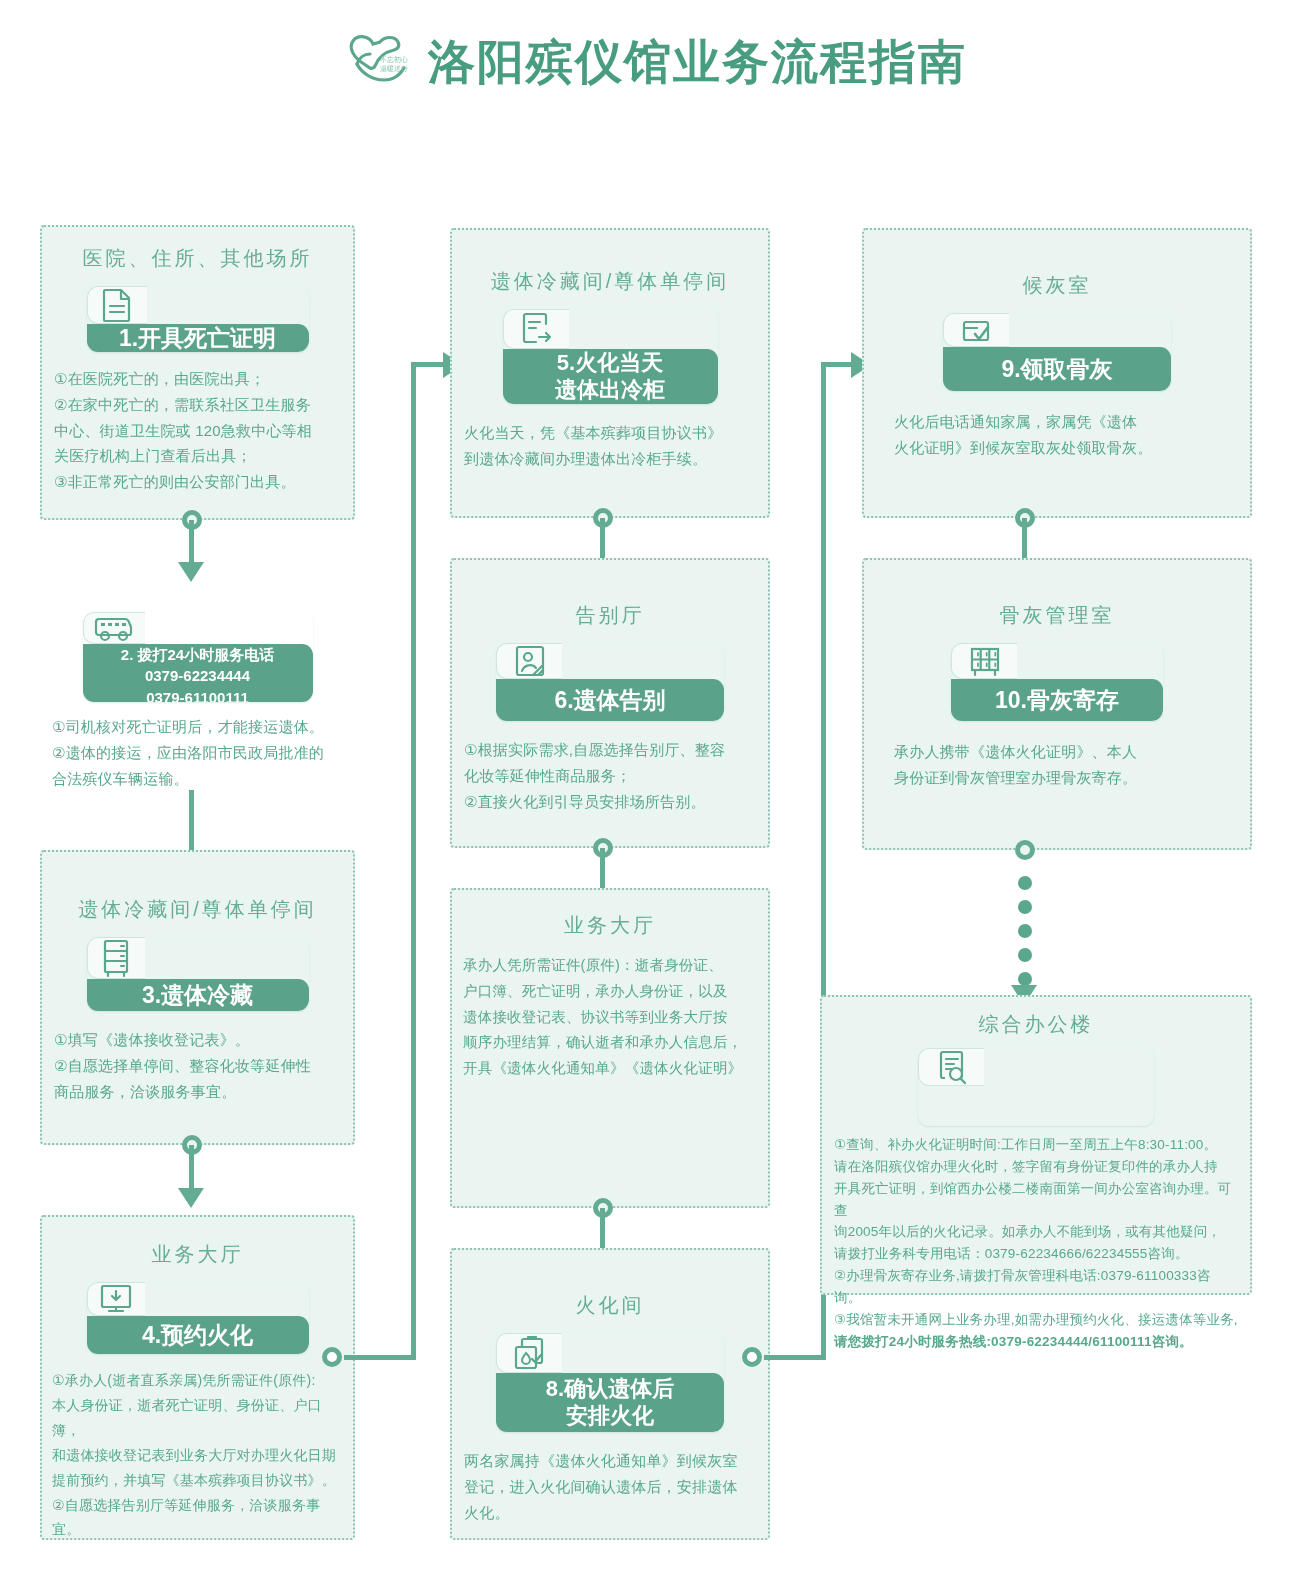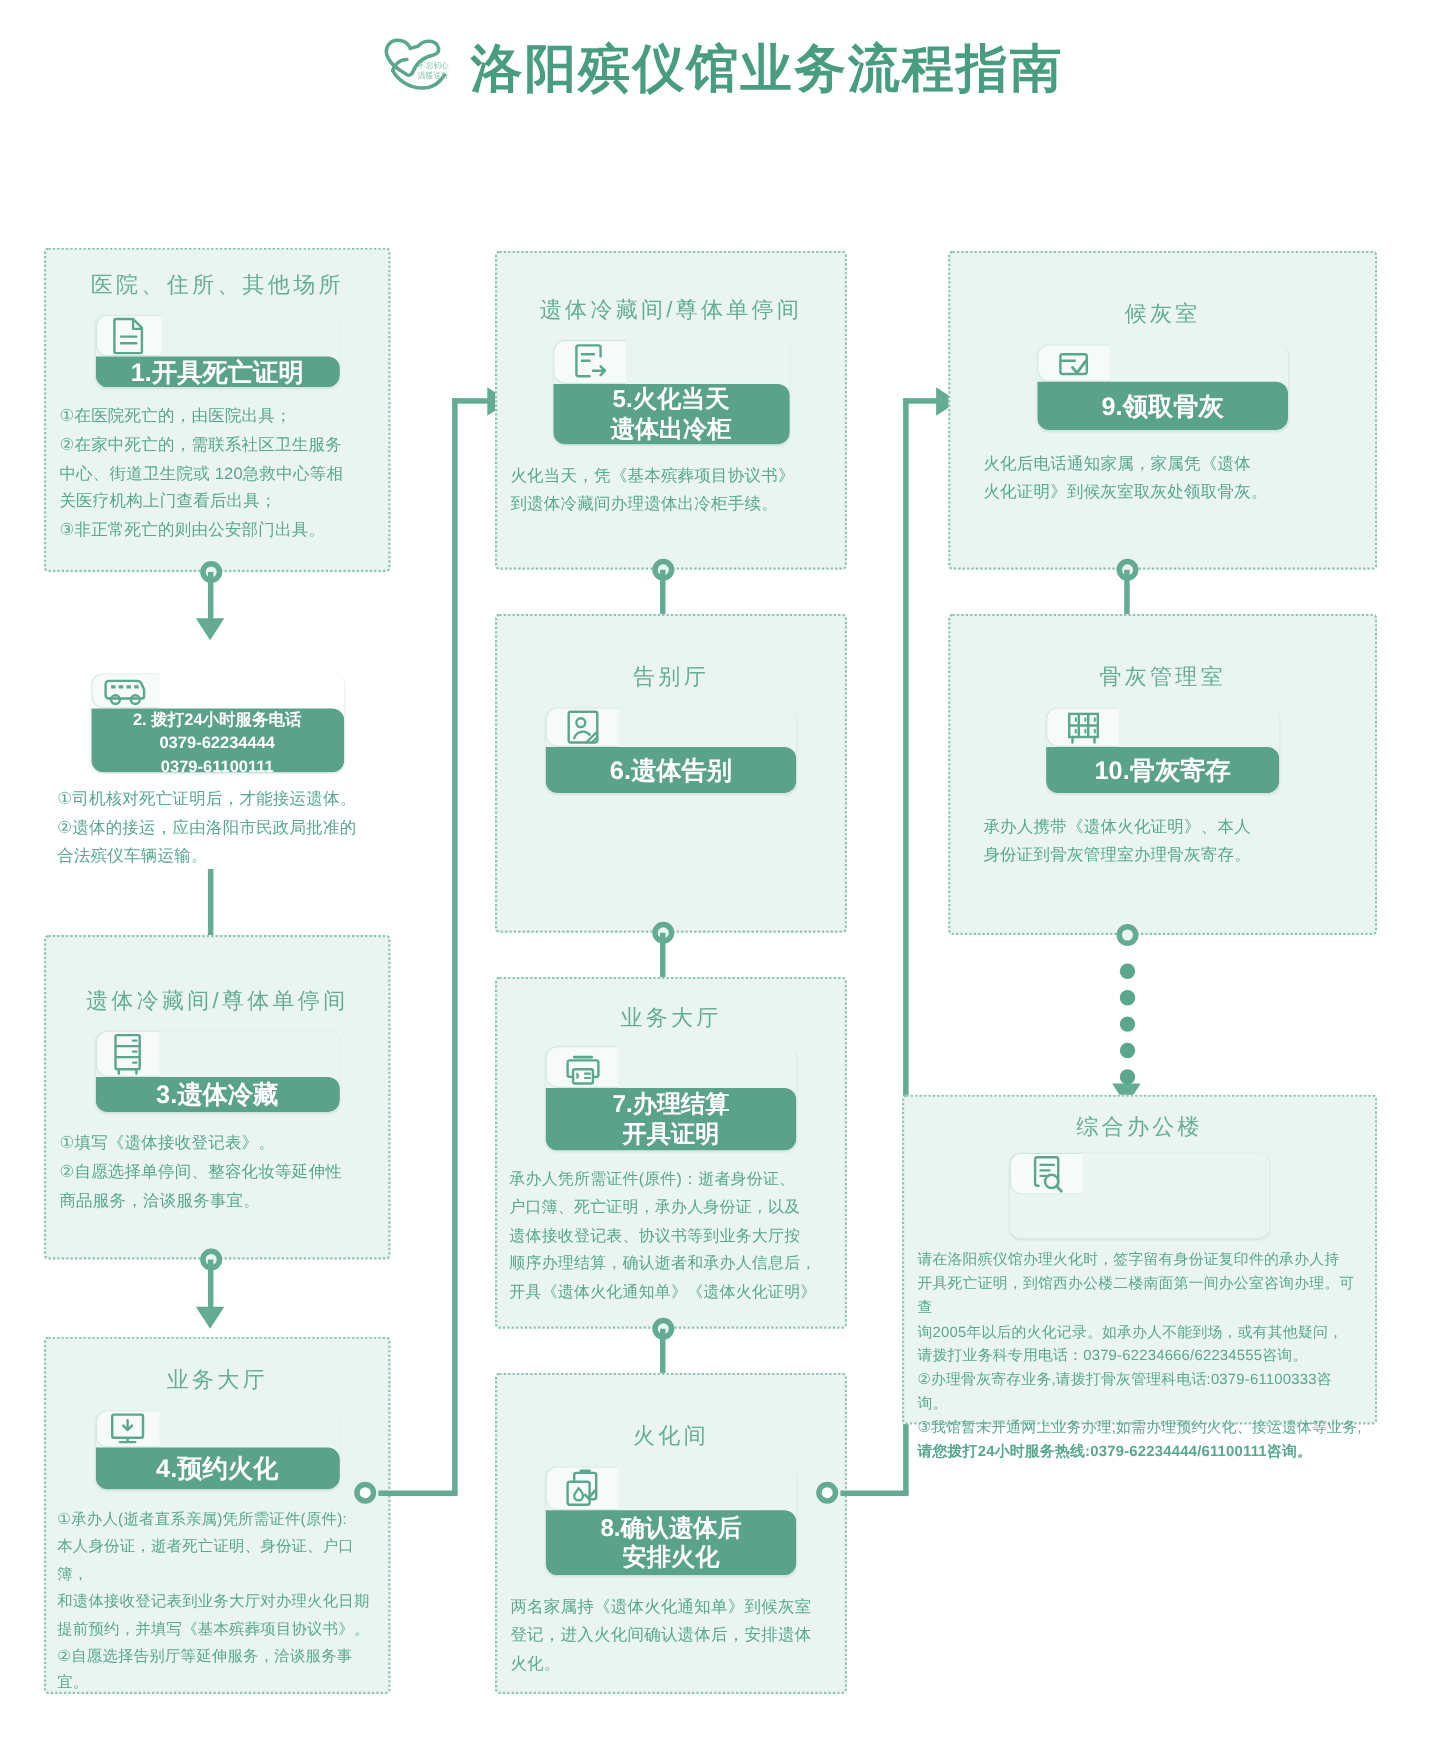--- a/index.html
+++ b/index.html
@@ -255,42 +255,33 @@
       <div class="pill-icon" style="width:66px;">
         <svg width="34" height="34" viewBox="0 0 34 34">
           <rect x="4" y="3" width="26" height="28" rx="2" fill="none" stroke="#5aa78e" stroke-width="2.2"></rect>
           <circle cx="15" cy="13" r="4" fill="none" stroke="#5aa78e" stroke-width="2.2"></circle>
           <path d="M9 27 c2-6 10-8 14-3" fill="none" stroke="#5aa78e" stroke-width="2.2" stroke-linecap="round"></path>
           <path d="M20 31 l9-9 M25 31 l5-5" stroke="#5aa78e" stroke-width="2.2" stroke-linecap="round"></path>
         </svg>
       </div>
       <div class="pill-label" style="font-size:23px;">6.遗体告别</div>
     </div>
+    <div class="desc" style="margin:16px 12px 0 12px;">
+      <p>①根据实际需求,自愿选择告别厅、整容</p>
+      <p>化妆等延伸性商品服务；</p>
+      <p>②直接火化到引导员安排场所告别。</p>
+    </div>
   </div>
   <div class="dot-node" style="left:593px; top:838px;"></div>
 
   <div class="conn vline" style="left:600px; top:848px; height:48px;"></div>
   <div class="arrow-down" style="left:589px; top:893px;"></div>
 
   <div class="card" style="left:450px; top:888px; width:320px; height:320px;">
     <div class="card-title" style="margin-top:22px;">业务大厅</div>
-    <div class="pill" style="margin:12px auto 0; width:228px; height:95px;">
-      <div class="pill-icon" style="width:66px;">
-        <svg width="38" height="36" viewBox="0 0 38 36">
-          <path d="M11 9 h16" stroke="#5aa78e" stroke-width="2.4" stroke-linecap="round"></path>
-          <path d="M5 14 a2 2 0 0 1 2-2 h24 a2 2 0 0 1 2 2 v11 a2 2 0 0 1 -2 2 h-2" fill="none" stroke="#5aa78e" stroke-width="2.2" stroke-linejoin="round"></path>
-          <path d="M9 27 h-2 a2 2 0 0 1 -2 -2 v-11" fill="none" stroke="#5aa78e" stroke-width="2.2" stroke-linejoin="round"></path>
-          <rect x="10" y="20" width="18" height="13" rx="1.5" fill="none" stroke="#5aa78e" stroke-width="2.2"></rect>
-          <path d="M20 24 h6 M20 28 h6" stroke="#5aa78e" stroke-width="2"></path>
-          <path d="M13 23 c3 0 3 6 0 6 z" fill="#5aa78e"></path>
-        </svg>
-      </div>
-      <div class="pill-label" style="white-space:pre-line; font-size:22px;">7.办理结算
-开具证明</div>
-    </div>
     <div class="desc" style="margin:14px 11px 0 11px; font-size:14.5px; line-height:1.78;">
       <p>承办人凭所需证件(原件)：逝者身份证、</p>
       <p>户口簿、死亡证明，承办人身份证，以及</p>
       <p>遗体接收登记表、协议书等到业务大厅按</p>
       <p>顺序办理结算，确认逝者和承办人信息后，</p>
       <p>开具《遗体火化通知单》《遗体火化证明》</p>
     </div>
   </div>
   <div class="dot-node" style="left:593px; top:1198px;"></div>
 
@@ -383,20 +374,21 @@
         <svg width="34" height="36" viewBox="0 0 34 36">
           <path d="M6 5 a2 2 0 0 1 2-2 h17 a2 2 0 0 1 2 2 v22 a2 2 0 0 1 -2 2 h-8" fill="none" stroke="#5aa78e" stroke-width="2.2" stroke-linejoin="round"></path>
           <path d="M6 5 v22 a2 2 0 0 0 2 2 h2" fill="none" stroke="#5aa78e" stroke-width="2.2" stroke-linejoin="round"></path>
           <path d="M11 10 h12 M11 15 h8 M11 20 h5" stroke="#5aa78e" stroke-width="2.2" stroke-linecap="round"></path>
           <circle cx="21" cy="25" r="6" fill="#f6fbf9" stroke="#5aa78e" stroke-width="2.2"></circle>
           <path d="M25.5 29.5 l4.5 4.5" stroke="#5aa78e" stroke-width="2.4" stroke-linecap="round"></path>
         </svg>
       </div>
     </div>
     <div class="desc" style="margin:8px 12px 0 12px; font-size:13.5px; line-height:1.62;">
+      <p>①查询、补办火化证明时间:工作日周一至周五上午8:30-11:00。</p>
       <p>请在洛阳殡仪馆办理火化时，签字留有身份证复印件的承办人持</p>
       <p>开具死亡证明，到馆西办公楼二楼南面第一间办公室咨询办理。可查</p>
       <p>询2005年以后的火化记录。如承办人不能到场，或有其他疑问，</p>
       <p>请拨打业务科专用电话：0379-62234666/62234555咨询。</p>
       <p>②办理骨灰寄存业务,请拨打骨灰管理科电话:0379-61100333咨询。</p>
       <p>③我馆暂未开通网上业务办理,如需办理预约火化、接运遗体等业务,</p>
       <p style="font-weight:bold;">请您拨打24小时服务热线:0379-62234444/61100111咨询。</p>
     </div>
   </div>
 

